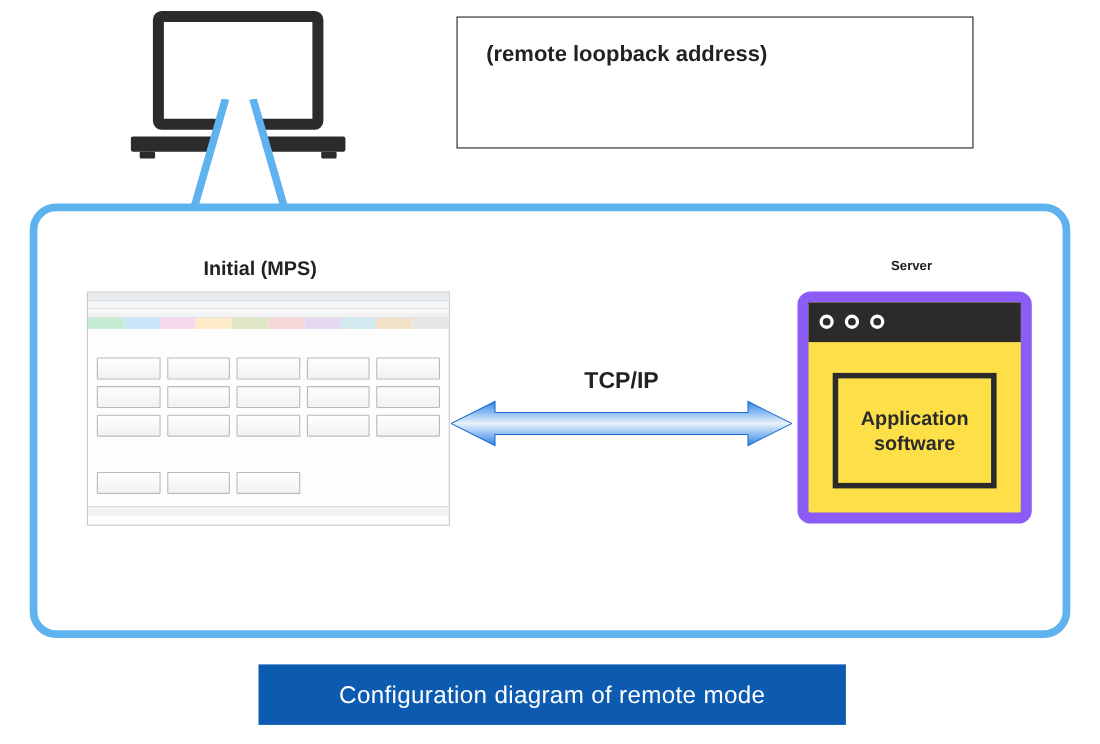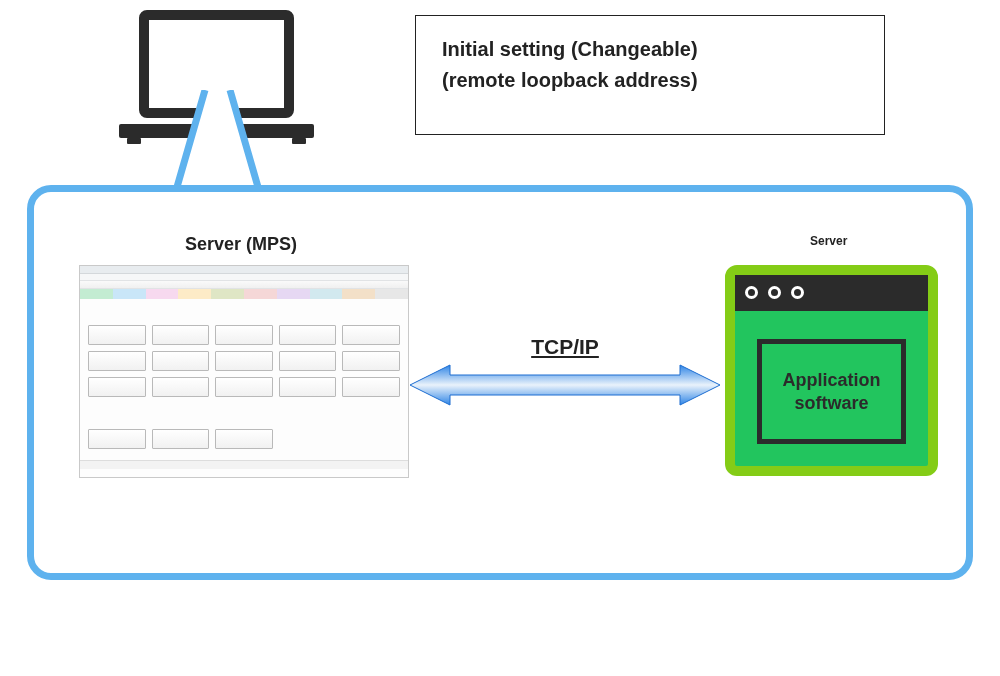--- a/index.html
+++ b/index.html
@@ -135,21 +135,20 @@
     position: absolute; left:0; right:0; bottom:0; height:9px;
     background:#f3f3f3; border-top:1px solid #ddd;
   }
 
   
   .arrow-wrap {
     position: absolute;
     left: 410px; top: 335px;
     width: 310px; height: 130px;
     text-align: center;
-    text-decoration: underline;
   }
   .arrow-label-top {
     font-size: 21px; font-weight: 700; margin-bottom: 4px; color: #222;
   }
   .arrow-label-bot {
     font-size: 21px; font-weight: 700; margin-top: 6px; line-height: 1.25; color: #222;
   }
 
   
   .server-label {
@@ -157,23 +156,23 @@
     left: 810px; top: 234px;
     font-size: 12px; font-weight: 600;
   }
   .server-box {
     position: absolute;
     left: 725px; top: 265px;
     width: 213px; height: 211px;
   }
   .server-window {
     position: relative; width: 100%; height: 100%;
-    border: 10px solid #84cc16;
+    border: 10px solid #8b5cf6;
     border-radius: 12px;
-    background: #22c55e;
+    background: #fde047;
   }
   .server-title {
     position: absolute; left: 0; right: 0; top: 0; height: 36px;
     background: #2b2b2b;
   }
   .server-dots {
     position: absolute; left: 10px; top: 11px;
     display: flex; gap: 10px;
   }
   .server-dots span {
@@ -202,39 +201,38 @@
     display: flex; align-items: center; justify-content: center;
     letter-spacing: 0.3px;
   }
 </style>
 </head>
 <body>
 
 <div class="stage">
 
   <div class="settings-box">
-    <div>Initial setting (Changeable)</div>
     <div>(remote loopback address)</div>
   </div>
 
   <div class="laptop">
     <div class="screen"></div>
     <div class="base"></div>
     <div class="foot-l"></div>
     <div class="foot-r"></div>
   </div>
 
   <svg class="callout" viewBox="0 0 140 110">
     <path d="M35 0 L5 104 L90 104 L60 0" fill="#fff" stroke="#5eb2ee" stroke-width="7" stroke-linejoin="round"></path>
     <path d="M10 104 L85 104" stroke="#fff" stroke-width="10"></path>
   </svg>
 
   <div class="main-box"></div>
 
-  <div class="client-label">Server (MPS)</div>
+  <div class="client-label">Initial (MPS)</div>
   <div class="mps-thumb">
     <div class="mps-titlebar"></div>
     <div class="mps-menubar"></div>
     <div class="mps-toolbar"></div>
     <div class="mps-tabs">
         <span></span>
         <span></span>
         <span></span>
         <span></span>
         <span></span>
@@ -300,14 +298,15 @@
           <span></span>
           <span></span>
           <span></span>
         </div>
       <div class="server-content">
           <span>Application<br>software</span>
         </div>
     </div>
   </div>
 
+  <div class="caption">Configuration diagram of remote mode</div>
 
 </div>
 
 </body></html>

